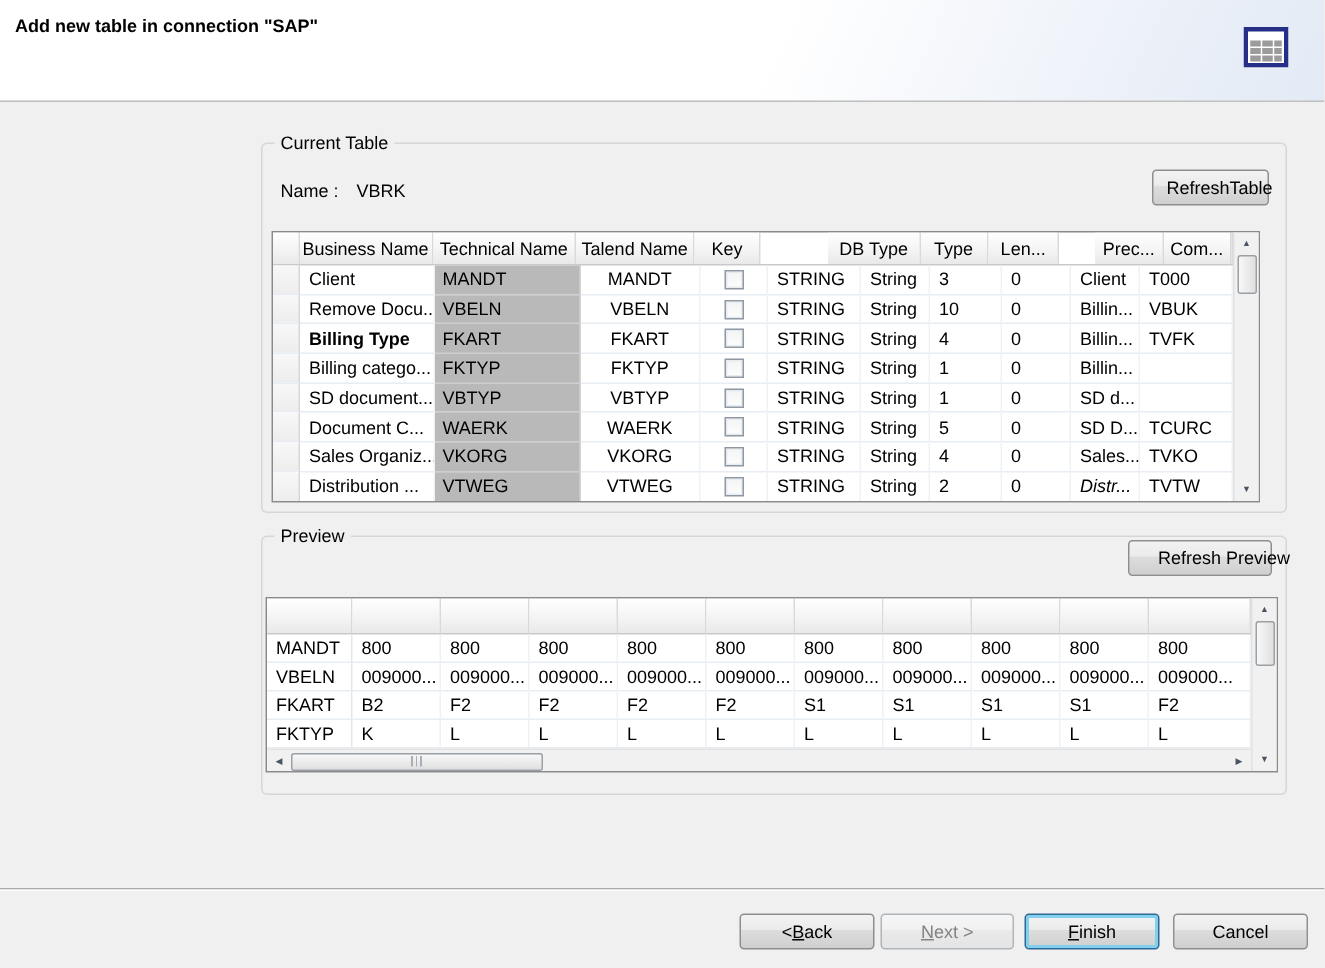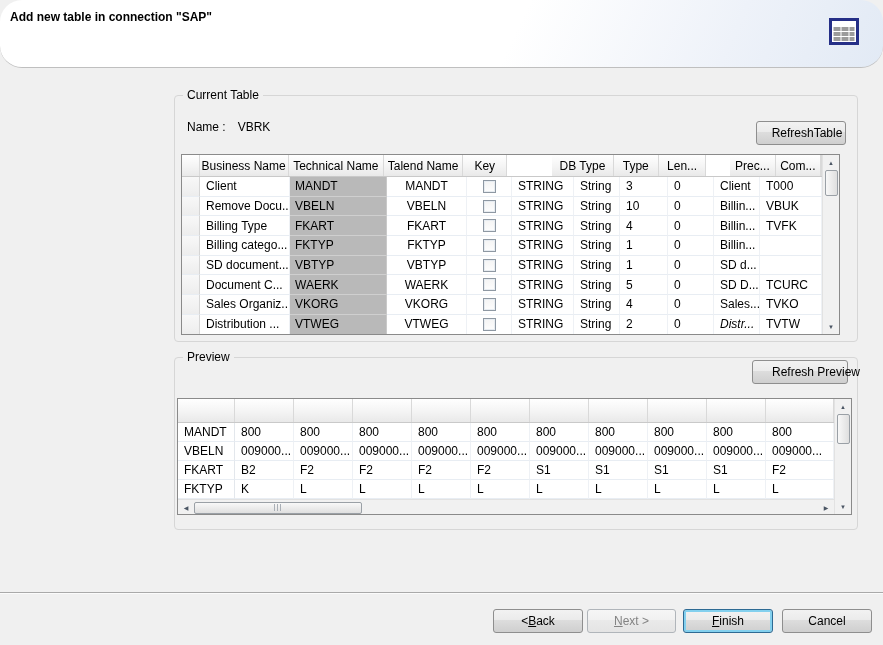--- a/index.html
+++ b/index.html
@@ -8,21 +8,20 @@
     background:#f0f0f0;color:#000;
     font-family:"Liberation Sans", sans-serif;font-size:12px;
   }
   .dialog{position:relative;width:883px;height:645px;overflow:hidden;}
 
   
   .titlebar{
     position:absolute;left:0;top:0;width:883px;height:67px;
     background:linear-gradient(115deg,#ffffff 0%,#ffffff 58%,#eef2f9 82%,#e2eaf5 100%);
     border-bottom:1px solid #bfbfbf;
-    border-radius:22px;
   }
   .title{position:absolute;left:10px;top:10px;font-weight:bold;}
   .hicon{position:absolute;right:24px;top:18px;width:30px;height:27px;}
 
   
   .group{position:absolute;border:1px solid #d6d6d6;border-radius:4px;}
   .glabel{position:absolute;top:-8px;left:8px;background:#f0f0f0;padding:0 4px;line-height:14px;}
 
   
   .listbox{position:absolute;left:7px;top:9px;width:112px;height:383px;background:#fff;border:1px solid #828790;box-sizing:border-box;}
@@ -113,21 +112,21 @@
       </g>
     </svg>
   </div>
 
 
   <div class="group" style="left:174px;top:95px;width:682px;height:245px;">
     <span class="glabel">Current Table</span>
     <div class="namearea">
       <span>Name :</span><span class="nmval">VBRK</span>
     </div>
-    <div class="btn" style="right:11px;top:25px;width:90px;padding-left:12px;">RefreshTable</div>
+    <div class="btn" style="right:11px;top:17px;width:78px;padding-left:12px;">RefreshTable</div>
 
     <div class="grid" style="left:6px;top:58px;width:659px;height:181px;">
       <div class="gcol">
         <div class="ghead" style="height:21px;" id="schema-header">
             <div class="hcell" style="width: 18px;"></div>
             <div class="hcell" style="width: 90px;">Business Name</div>
             <div class="hcell" style="width: 97px;">Technical Name</div>
             <div class="hcell" style="width: 80px;">Talend Name</div>
             <div class="hcell" style="width: 45px;">Key</div>
             <div class="hcell" style="width: 62px; margin-left: 45px;">DB Type</div>
@@ -163,21 +162,21 @@
               </div>
               <div class="cell" style="width: 62px;">STRING</div>
               <div class="cell" style="width: 46px;">String</div>
               <div class="cell" style="width: 48px;">10</div>
               <div class="cell" style="width: 46px;">0</div>
               <div class="cell" style="width: 46px;">Billin...</div>
               <div class="cell" style="width: 62px; flex: 1 1 0%;">VBUK</div>
             </div>
             <div class="grow">
               <div class="cell rowsel" style="width: 18px;"></div>
-              <div class="cell" style="width: 90px;">Billing Type</div>
+              <div class="cell" style="width: 90px; font-weight: bold;">Billing Type</div>
               <div class="cell tech" style="width: 97px;">FKART</div>
               <div class="cell center" style="width: 80px;">FKART</div>
               <div class="cell center" style="width: 45px;">
                 <div class="checkbox"></div>
               </div>
               <div class="cell" style="width: 62px;">STRING</div>
               <div class="cell" style="width: 46px;">String</div>
               <div class="cell" style="width: 48px;">4</div>
               <div class="cell" style="width: 46px;">0</div>
               <div class="cell" style="width: 46px;">Billin...</div>

